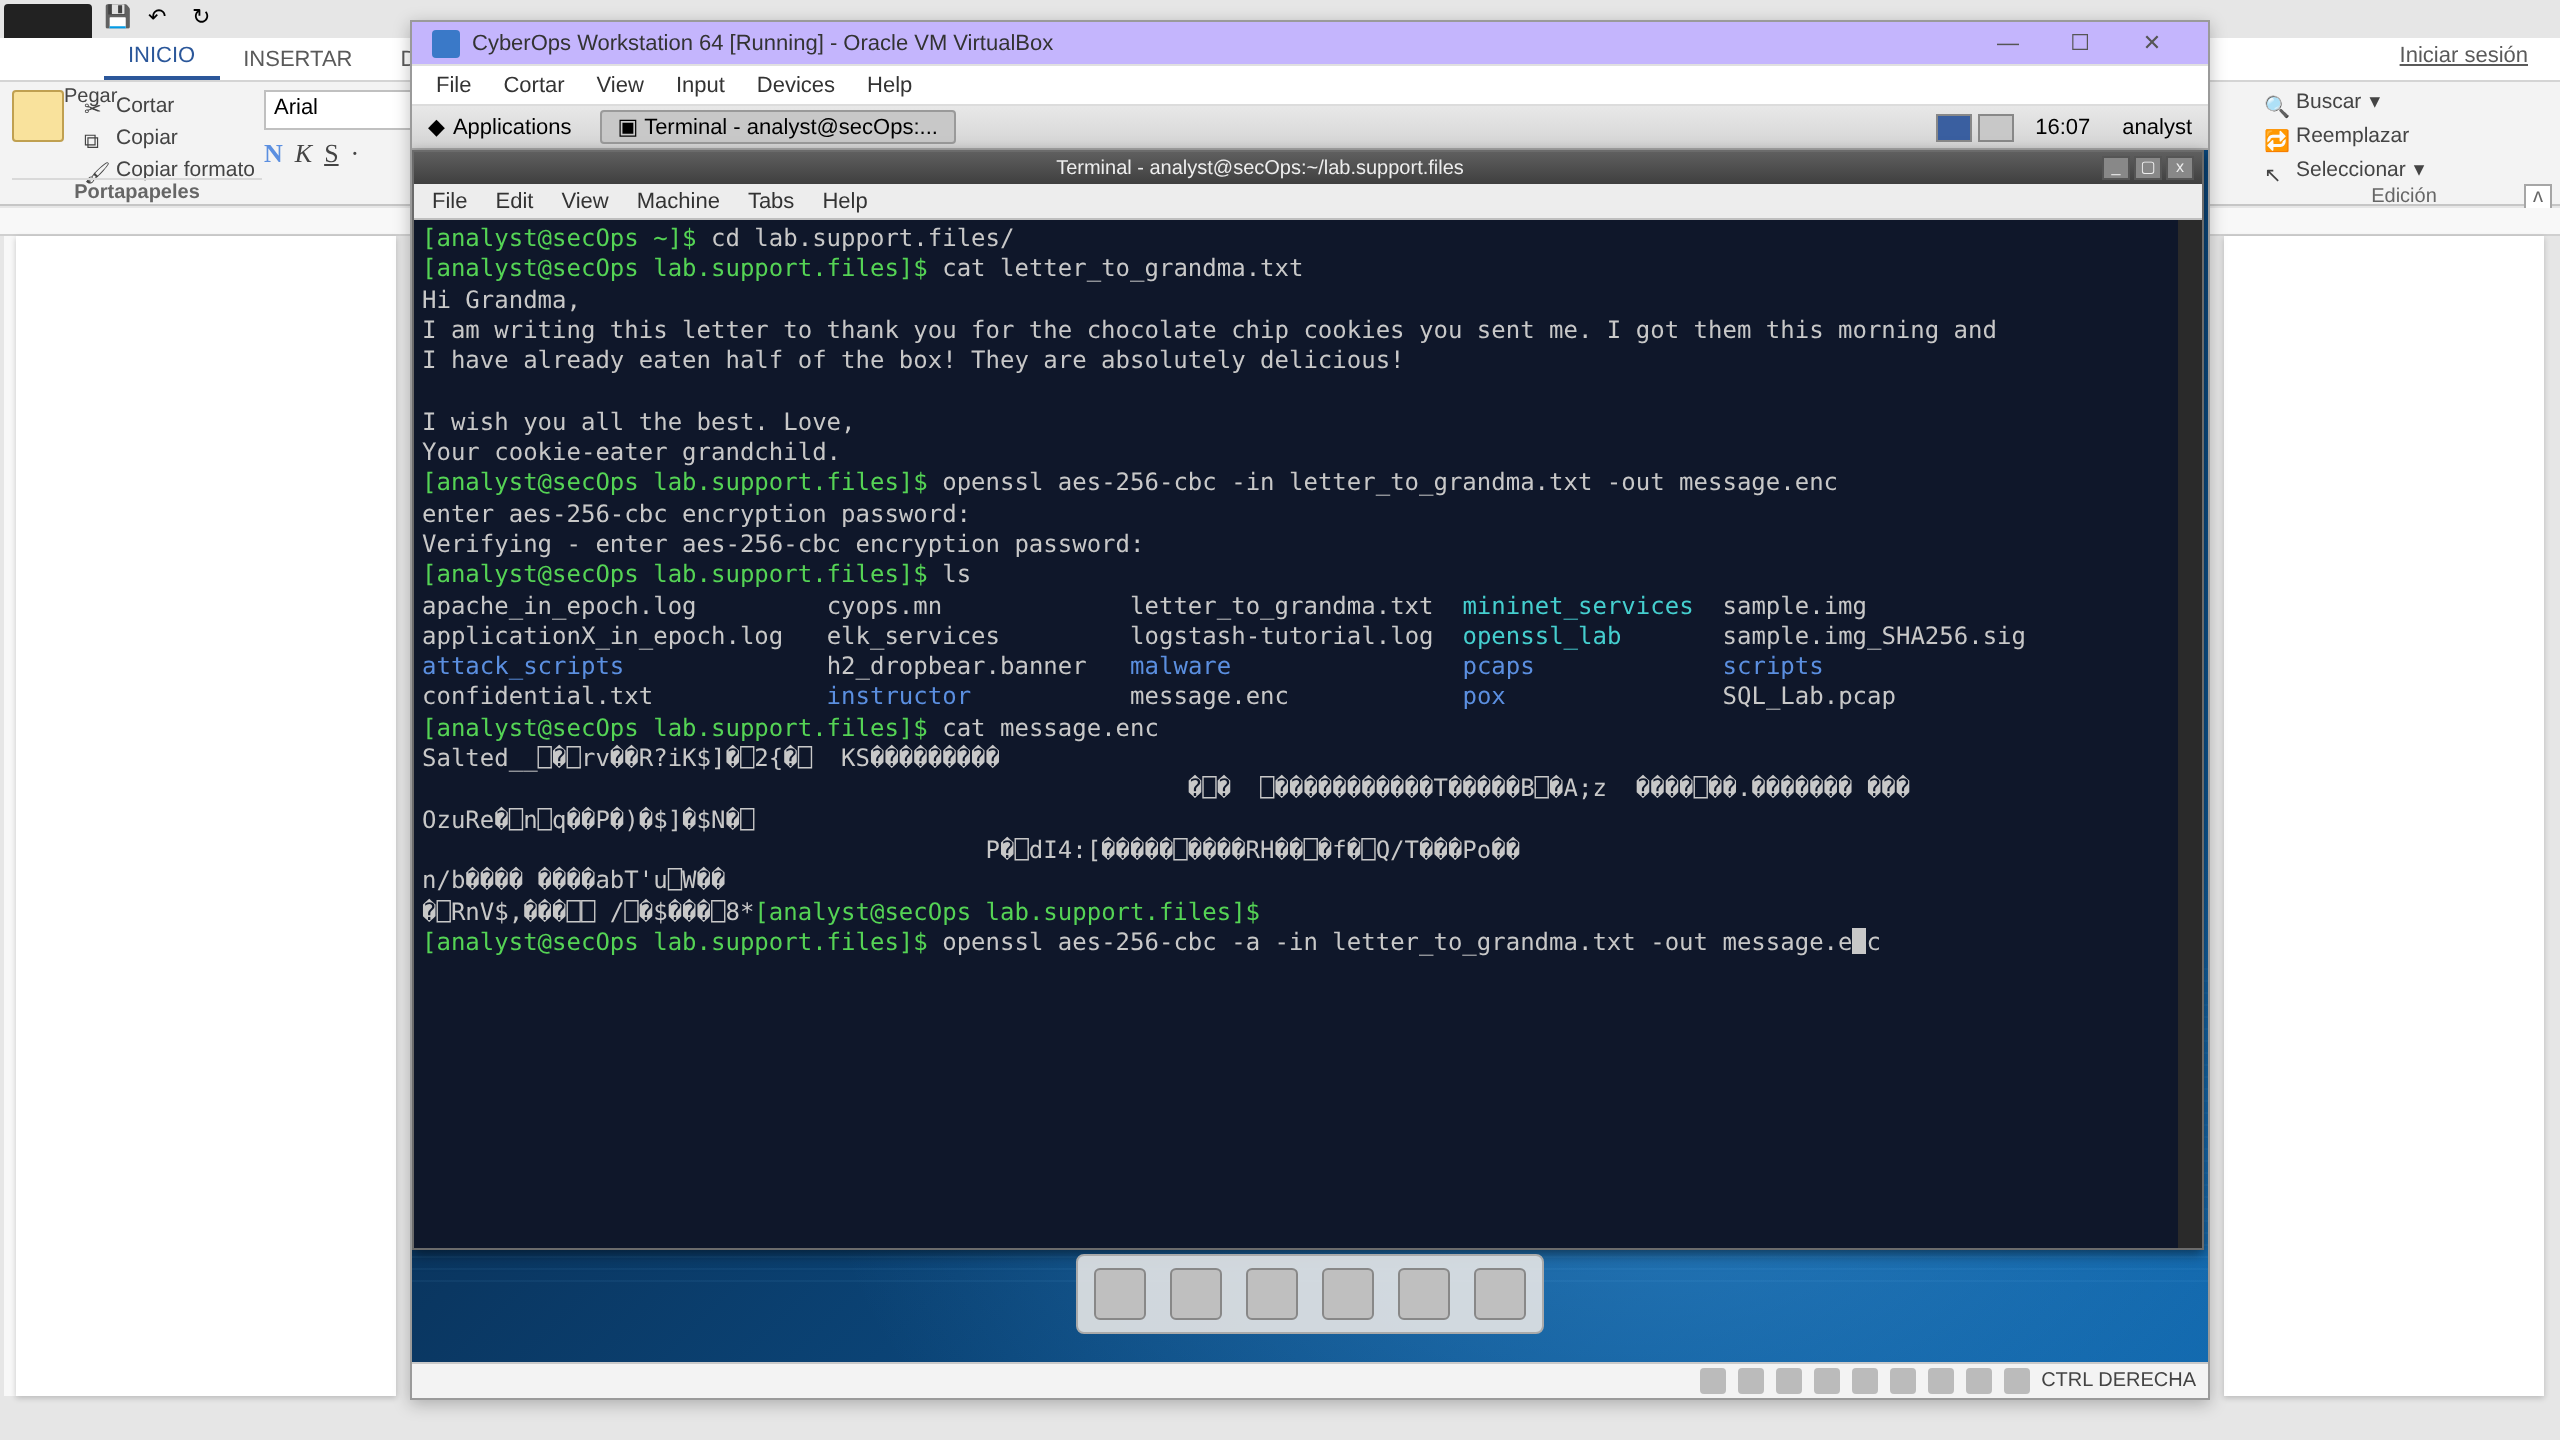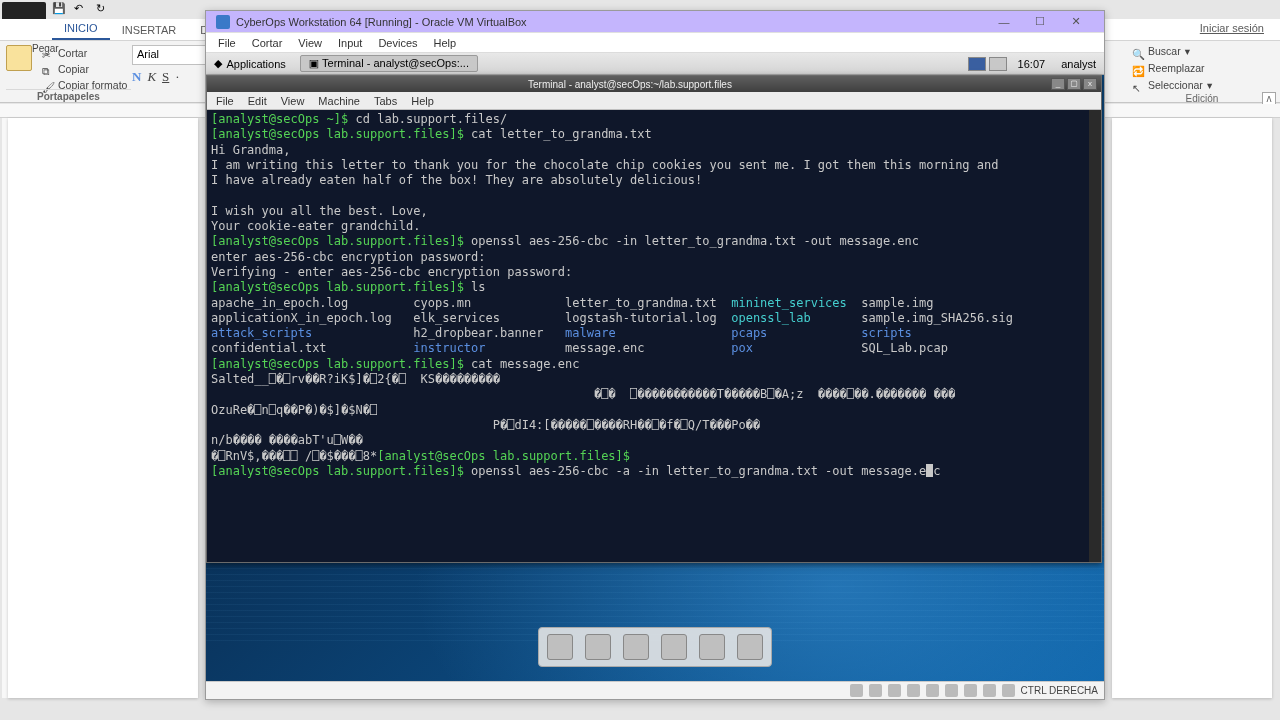--- a/index.html
+++ b/index.html
@@ -66,21 +66,21 @@
 .xfce-panel .fill { flex: 1; }
 .xfce-panel .clock { padding: 0 8px; }
 .xfce-panel .user { padding: 0 8px; }
 .xfce-panel .ws { width: 18px; height: 14px; background: #3a5fa0; border: 1px solid #888; margin-right: 3px; }
 .xfce-panel .ws.off { background: #c8c8c8; }
 
 .dock { position: absolute; bottom: 14px; left: 50%; transform: translateX(-50%); height: 40px; background: rgba(230,230,230,.9); border: 1px solid #aaa; border-radius: 4px; display: flex; align-items: center; padding: 0 8px; gap: 12px; }
 .dock .d { width: 26px; height: 26px; background: #bfbfbf; border: 1px solid #888; border-radius: 3px; }
 
 
-.termwin { position: absolute; left: 0px; top: 22px; right: 2px; height: 488px; background: #dcdcdc; border: 1px solid #6b6b6b; display: flex; flex-direction: column; box-shadow: 0 2px 6px rgba(0,0,0,.5); }
+.termwin { position: absolute; left: 0px; top: 22px; right: 2px; height: 550px; background: #dcdcdc; border: 1px solid #6b6b6b; display: flex; flex-direction: column; box-shadow: 0 2px 6px rgba(0,0,0,.5); }
 .term-title { height: 16px; background: linear-gradient(#5f5f5f,#3f3f3f); color: #eee; font-size: 10px; display: flex; align-items: center; padding: 0 4px; }
 .term-title .t { flex: 1; text-align: center; }
 .term-title .tb { width: 14px; height: 12px; margin-left: 2px; background: #888; border: 1px solid #555; font-size: 8px; text-align: center; line-height: 10px; }
 .term-menu { height: 18px; background: #ededed; display: flex; align-items: center; font-size: 11px; padding: 0 2px; border-bottom: 1px solid #bfbfbf; }
 .term-menu .m { padding: 1px 7px; color: #333; }
 .term-body { flex: 1; background: #0f172a; color: #c8c8c8; font-family: "DejaVu Sans Mono","Consolas",monospace; font-size: 12px; line-height: 15.3px; padding: 2px 4px; overflow: hidden; white-space: pre; position: relative; }
 .g { color: #55d455; } 
 .b { color: #5b8fe0; } 
 .c { color: #45cfcf; } 
 .cursor { display: inline-block; width: 7px; height: 13px; background: #c8c8c8; vertical-align: -2px; }

